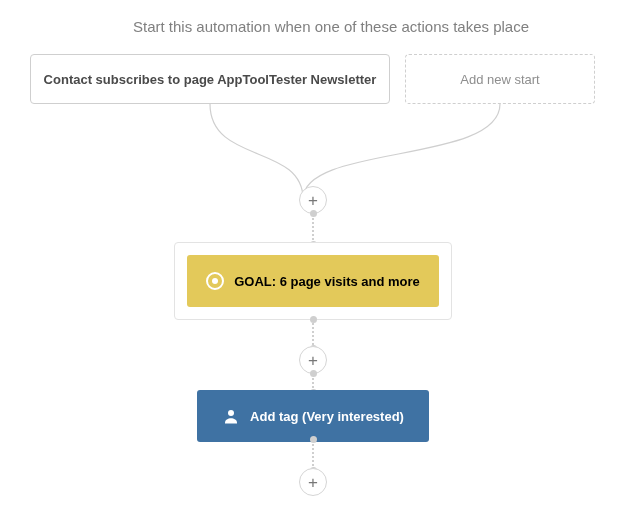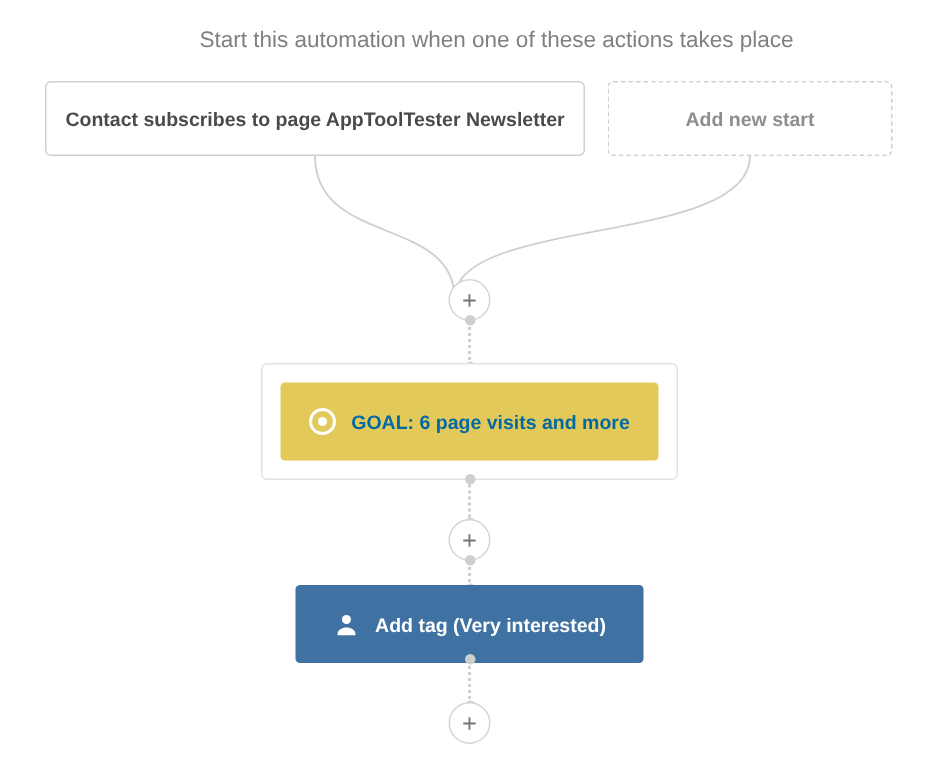--- a/index.html
+++ b/index.html
@@ -44,21 +44,21 @@
     background: #ffffff;
     color: #4a4a4a;
     font-weight: 600;
   }
   .start-dashed {
     left: 405px;
     width: 190px;
     border: 1px dashed #cfcfcf;
     background: #ffffff;
     color: #8e8e8e;
-    font-weight: 700;
+    font-weight: 400;
     cursor: pointer;
   }
   
   .svg-conn {
     position: absolute;
     top: 104px;
     left: 0;
     width: 626px;
     height: 100px;
     pointer-events: none;
@@ -124,21 +124,21 @@
     padding: 12px;
   }
   .goal-btn {
     background: #e3c95a;
     border-radius: 3px;
     height: 52px;
     display: flex;
     align-items: center;
     justify-content: center;
     gap: 10px;
-    color: #0369a1;
+    color: #000000;
     font-weight: 700;
     font-size: 13px;
     cursor: pointer;
   }
   .goal-icon {
     width: 18px;
     height: 18px;
     border: 2px solid #fff;
     border-radius: 50%;
     display: flex;

